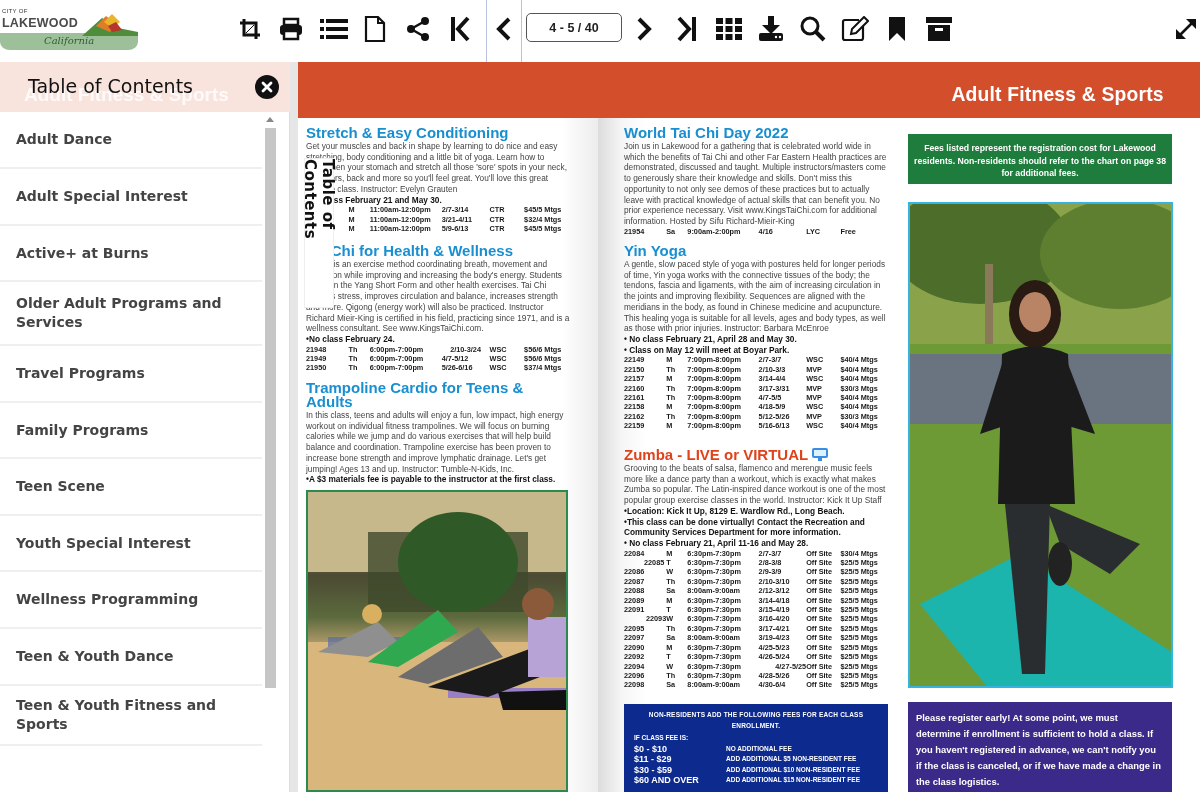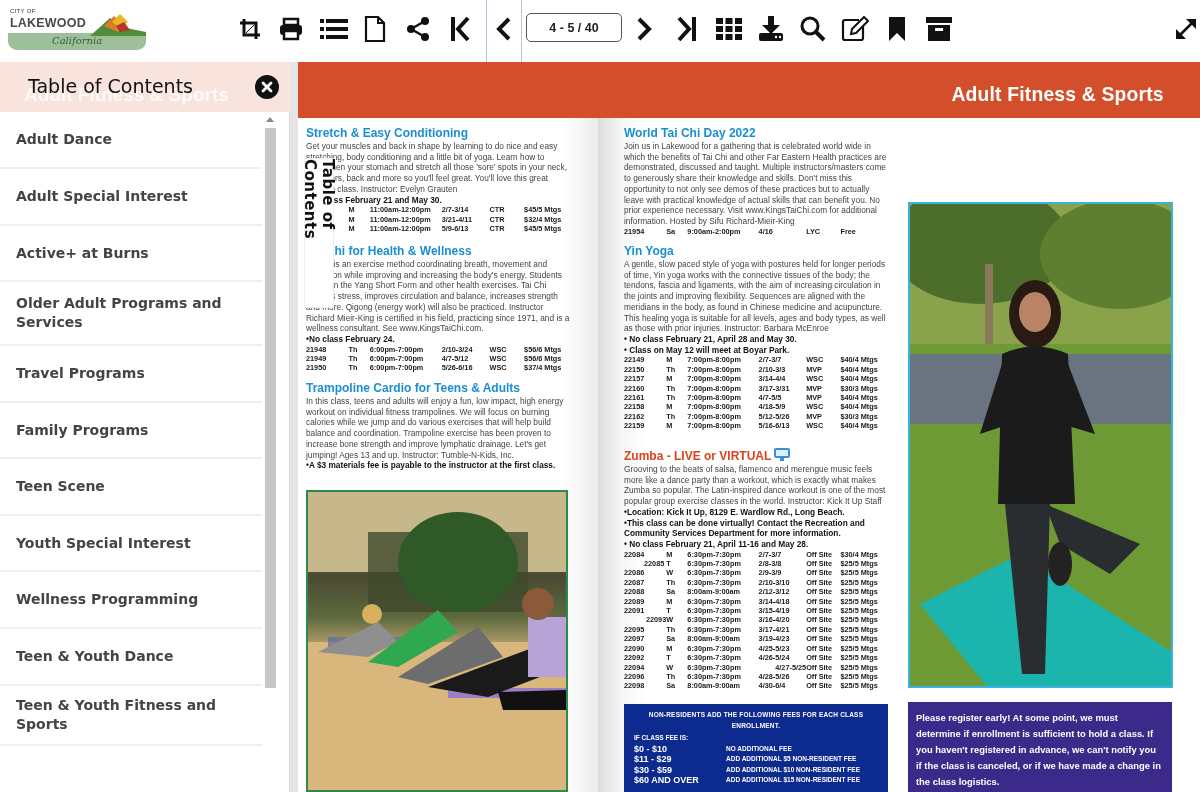--- a/index.html
+++ b/index.html
@@ -1,41 +1,41 @@
 <!DOCTYPE html>
 <html><head>
 <meta charset="utf-8">
 <style>
   * { box-sizing: border-box; margin: 0; padding: 0; }
   html, body { width: 1200px; height: 792px; overflow: hidden; background: #fff; font-family: "Liberation Sans", sans-serif; }
 
   
   .topbar { position: absolute; left: 0; top: 0; width: 1200px; height: 62px; background: #fff; }
-  .logo { position: absolute; left: 8px; top: 6px; width: 140px; height: 42px; }
+  .logo { position: absolute; left: 0; top: 6px; width: 140px; height: 42px; }
   .logo .cityof { position: absolute; left: 2px; top: 2px; font-size: 6px; color: #333; letter-spacing: .3px; }
   .logo .lakewood { position: absolute; left: 2px; top: 10px; font-size: 12.5px; font-weight: bold; color: #4a4a4a; letter-spacing: .2px; }
   .logo .ca-band { position: absolute; left: 0; top: 27px; width: 138px; height: 17px; background: #9dbf99; border-radius: 0 0 10px 10px / 0 0 8px 8px; }
   .logo .ca { position: absolute; left: 44px; top: 29px; font-family: "DejaVu Serif", serif; font-style: italic; font-size: 10px; color: #2f5e36; }
   .logo .mark { position: absolute; left: 82px; top: 6px; }
 
   .tb { position: absolute; top: 12px; height: 34px; display: flex; align-items: center; justify-content: center; cursor: pointer; }
   .tb svg { display: block; }
   .sel-box { position: absolute; left: 486px; top: 0; width: 36px; height: 62px; border-left: 1px solid #b9c3dd; border-right: 1px solid #b9c3dd; }
   .page-input { position: absolute; left: 526px; top: 13px; width: 96px; height: 29px; border: 1.5px solid #555; border-radius: 5px; font-size: 12.5px; font-weight: bold; color: #222; display: flex; align-items: center; justify-content: center; background: #fff; }
 
   
   .viewer { position: absolute; left: 0; top: 62px; width: 1200px; height: 730px; background: #e6e6e6; overflow: hidden; }
   .page { position: absolute; top: 0; height: 730px; background: #fff; overflow: hidden; }
   .page.left { left: 298px; width: 300px; background: linear-gradient(to right, #fff 0%, #fff 88%, #ececec 100%); }
   .page.right { left: 598px; width: 602px; background: linear-gradient(to right, #dcdcdc 0%, #f6f6f6 4%, #fff 8%); }
   .banner { position: absolute; top: 0; height: 56px; background: #d34f2c; }
   .banner-title { position: absolute; right: 36px; top: 20px; color: #fff; font-weight: bold; font-size: 21px; letter-spacing: .2px; font-family: "Liberation Sans", sans-serif; transform: scaleX(.92); transform-origin: right; }
 
   .col { position: absolute; font-size: 8.3px; line-height: 10.7px; color: #333; }
-  .h { color: #1a8fd0; font-weight: bold; font-size: 12px; line-height: 14px; margin-bottom: 1px; }
+  .h { color: #1a8fd0; font-weight: bold; font-size: 15px; line-height: 14px; margin-bottom: 1px; }
   .h.red { color: #e0421b; }
   .p { color: #444; }
   .note { font-weight: bold; color: #111; }
   table.sched { border-collapse: collapse; font-weight: bold; color: #1a1a1a; font-size: 7.3px; line-height: 9.4px; width: 100%; }
   table.sched td { padding: 0; white-space: nowrap; }
 
   .photo { position: absolute; overflow: hidden; }
   .photo.gym { left: 8px; top: 428px; width: 262px; height: 302px; border: 2px solid #2d8a4e; background: linear-gradient(180deg, #c9b787 0%, #8f7d4f 18%, #4b4a33 28%, #5c6a3d 42%, #b9a070 52%, #d8b77c 62%, #e3c38a 100%); }
   .photo.park { left: 310px; top: 140px; width: 265px; height: 486px; border: 2px solid #37b3e0; background: linear-gradient(180deg, #6a8a3a 0%, #8db04a 18%, #c8d8a8 30%, #6d8f43 42%, #5f8a30 60%, #6c9637 100%); }
 
@@ -242,21 +242,21 @@
     <div class="col" style="left:8px;top:182px;width:266px">
       <div class="h">Tai Chi for Health &amp; Wellness</div>
       <div class="p">Tai Chi is an exercise method coordinating breath, movement and relaxation while improving and increasing the body's energy. Students will learn the Yang Short Form and other health exercises. Tai Chi reduces stress, improves circulation and balance, increases strength and more. Qigong (energy work) will also be practiced. Instructor Richard Mieir-King is certified in his field, practicing since 1971, and is a wellness consultant. See www.KingsTaiChi.com.</div>
       <div class="note">•No class February 24.</div>
       <table class="sched">
           <tbody id="t-l1">
             <tr>
               <td style="width: 16%;">21948</td>
               <td style="width: 8%;">Th</td>
               <td style="width: 27%;">6:00pm-7:00pm</td>
-              <td style="width: 18%;">2/10-3/24</td>
+              <td style="width: 18%; text-align: center;">2/10-3/24</td>
               <td style="width: 13%;">WSC</td>
               <td style="width: 18%;">$56/6 Mtgs</td>
             </tr>
             <tr>
               <td style="width: 16%;">21949</td>
               <td style="width: 8%;">Th</td>
               <td style="width: 27%;">6:00pm-7:00pm</td>
               <td style="width: 18%;">4/7-5/12</td>
               <td style="width: 13%;">WSC</td>
               <td style="width: 18%;">$56/6 Mtgs</td>
@@ -550,20 +550,21 @@
             <span class="a">$30 - $59</span>
             <span>Add additional $10 non-resident fee</span>
           </div>
           <div class="row">
             <span class="a">$60 and over</span>
             <span>Add additional $15 non-resident fee</span>
           </div>
         </div>
     </div>
 
+    <div class="greenbox">Fees listed represent the registration cost for Lakewood residents.  Non-residents should refer to the chart on page 38 for additional fees.</div>
 
     <div class="photo park" title="Woman in tree pose on teal yoga mat in park">
       <svg width="265" height="486" viewBox="0 0 265 486">
         <rect x="0" y="0" width="265" height="140" fill="#8aa34a"></rect>
         <ellipse cx="70" cy="40" rx="90" ry="60" fill="#4d6e2a"></ellipse>
         <ellipse cx="210" cy="50" rx="80" ry="55" fill="#5f7f30"></ellipse>
         <rect x="75" y="60" width="8" height="80" fill="#8a7a5a"></rect>
         <rect x="0" y="140" width="265" height="346" fill="#6e9a35"></rect>
         <rect x="0" y="150" width="265" height="70" fill="#6a7380"></rect>
         <polygon points="10,400 110,350 265,450 265,486 80,486" fill="#1bb5ad"></polygon>

